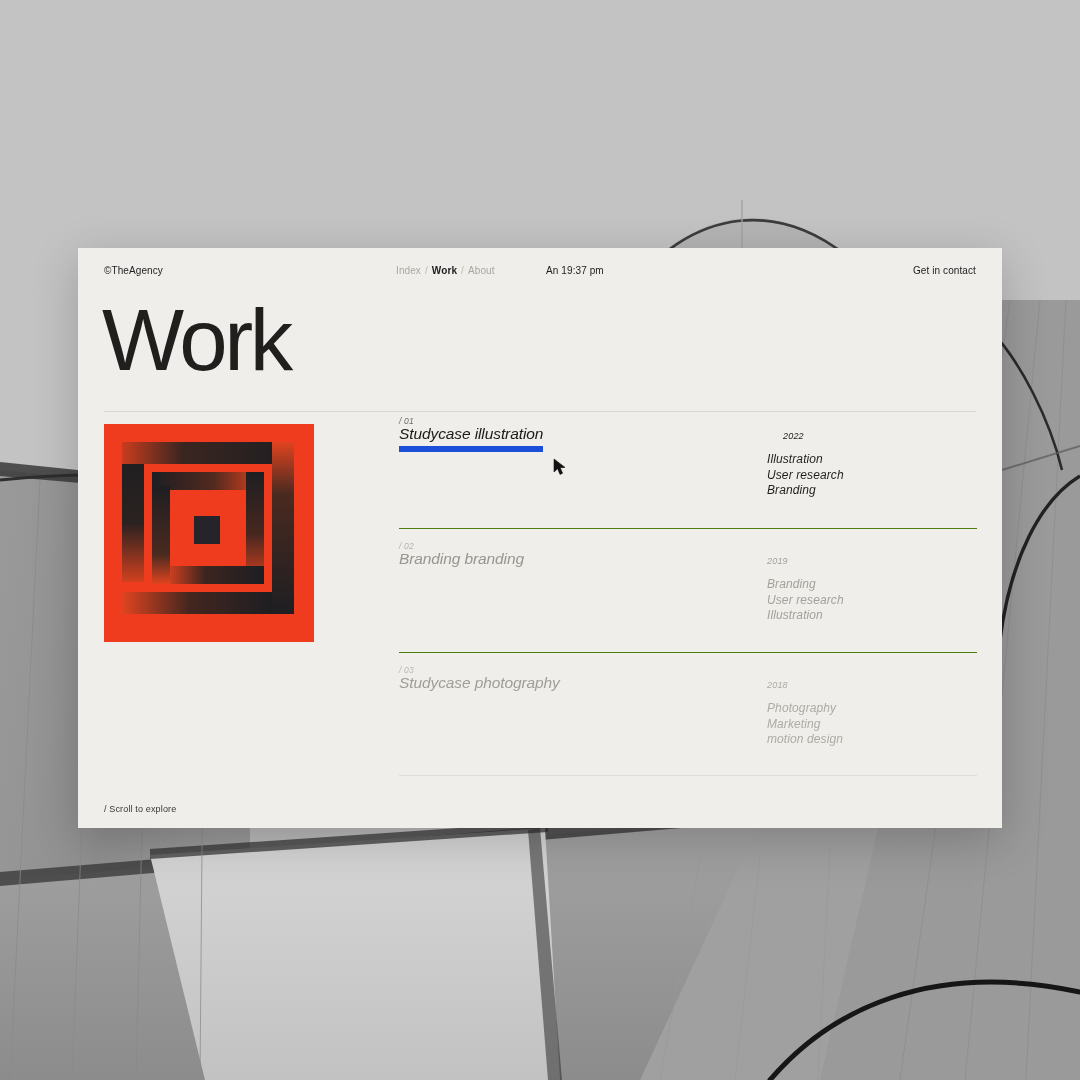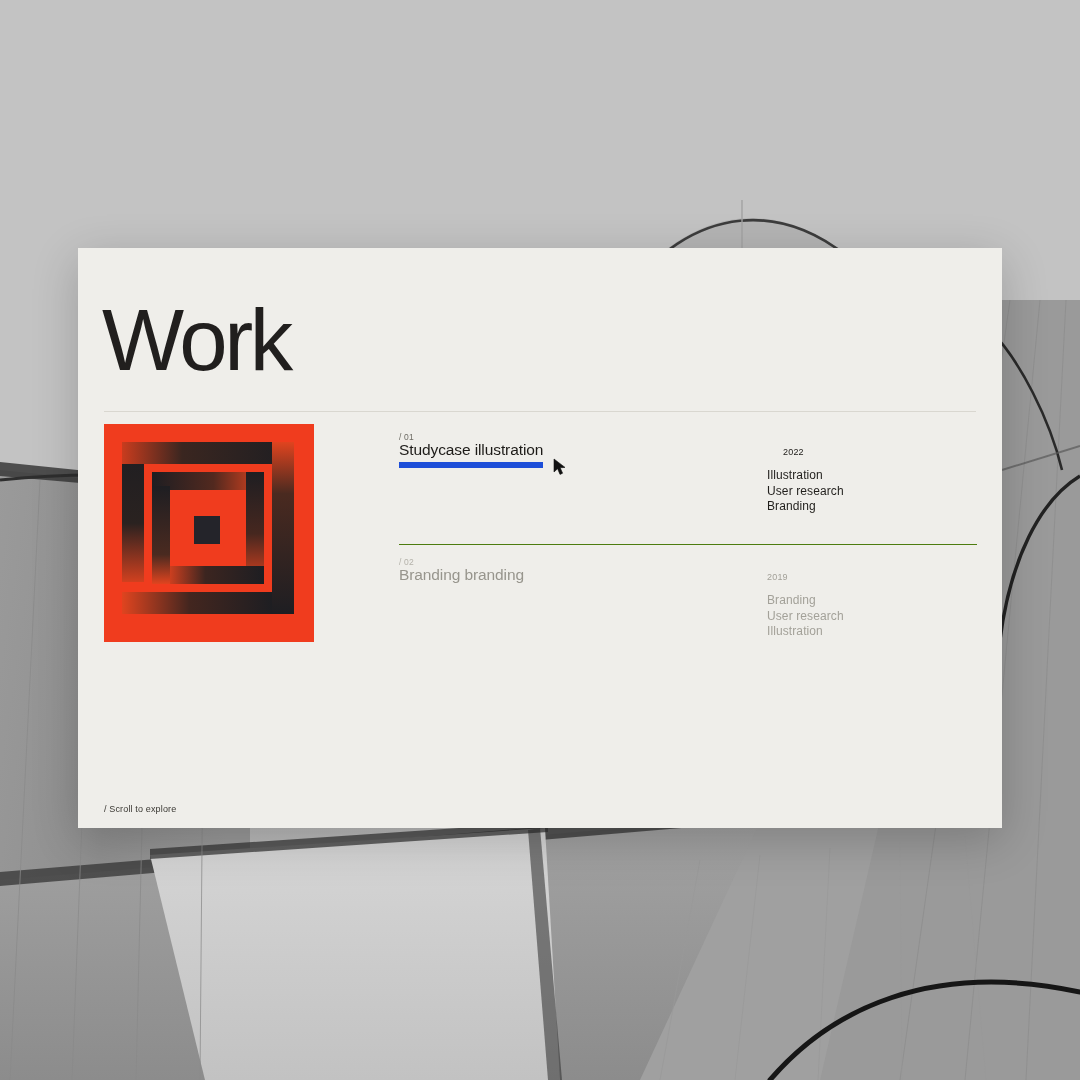--- a/index.html
+++ b/index.html
@@ -65,22 +65,23 @@
   .artwork {
     position:absolute; left:26px; top:176px;
     width:210px; height:218px;
     background:#f03c1e;
     overflow:hidden;
   }
   .artwork svg { display:block; width:100%; height:100%; }
 
   
   .project-list {
-    position:absolute; left:321px; top:172px;
+    position:absolute; left:321px; top:156px;
     width:578px;
+    font-style:italic;
   }
   .project-row { position:relative; height:124px; }
   .project-row + .project-row { border-top:1px solid #4d7c0f; }
   .project-row.last { border-bottom:1px solid #dedcd5; }
 
   .p-index {
     position:absolute; left:0; top:12px;
     font-size:8.5px; letter-spacing:.2px;
   }
   .p-title {
@@ -189,20 +190,30 @@
   <path d="M1080,992 C930,960 830,1010 770,1080" fill="none" stroke="#161616" stroke-width="5" stroke-linecap="round"></path>
   <path d="M0,480 C60,474 140,470 252,489" fill="none" stroke="#2e2e2e" stroke-width="3"></path>
   <path d="M1080,476 C1040,500 1010,560 1000,640" fill="none" stroke="#222222" stroke-width="3.4"></path>
   <path d="M990,330 C1020,360 1050,420 1062,470" fill="none" stroke="#2a2a2a" stroke-width="2.6"></path>
 
   <path d="M1002,470 L1080,446" stroke="#5a5a5a" stroke-width="2" fill="none" opacity="0.7"></path>
 </svg>
 
 <div id="site-card">
 
+  <div class="site-header">
+    <div class="brand">©TheAgency</div>
+
+    <div class="nav">
+      <a href="#">Index</a><span class="sep">/</span><a href="#" class="active">Work</a><span class="sep">/</span><a href="#">About</a>
+    </div>
+
+    <div class="clock">An 19:37 pm</div>
+    <a class="contact" href="#">Get in contact</a>
+  </div>
 
   <h1 class="page-title">Work</h1>
   <div class="title-rule"></div>
 
   <div class="artwork">
     <svg viewBox="0 0 210 218" preserveAspectRatio="none">
       <defs>
         <linearGradient id="gV1" x1="0" y1="0" x2="0" y2="1">
           <stop offset="0%" stop-color="#1e1e22"></stop>
           <stop offset="58%" stop-color="#2a2220"></stop>
@@ -278,20 +289,30 @@
       <div class="p-index">/ 02</div>
       <div class="p-title">Branding branding</div>
       <div class="p-year">2019</div>
       <div class="p-tags">
         <div>Branding</div>
         <div>User research</div>
         <div>Illustration</div>
       </div>
     </div>
 
+    <div class="project-row dimmer last">
+      <div class="p-index">/ 03</div>
+      <div class="p-title">Studycase photography</div>
+      <div class="p-year">2018</div>
+      <div class="p-tags">
+        <div>Photography</div>
+        <div>Marketing</div>
+        <div>motion design</div>
+      </div>
+    </div>
 
   </div>
 
   <div class="scroll-hint">/ Scroll to explore</div>
 </div>
 
 <svg id="cursor" viewBox="0 0 16 20">
   <path d="M1,1 L1,14 L4.6,10.7 L7,16.4 L9.6,15.2 L7.2,9.8 L12,9.4 Z" fill="#111111" stroke="#111111" stroke-width="0.6"></path>
 </svg>
 

